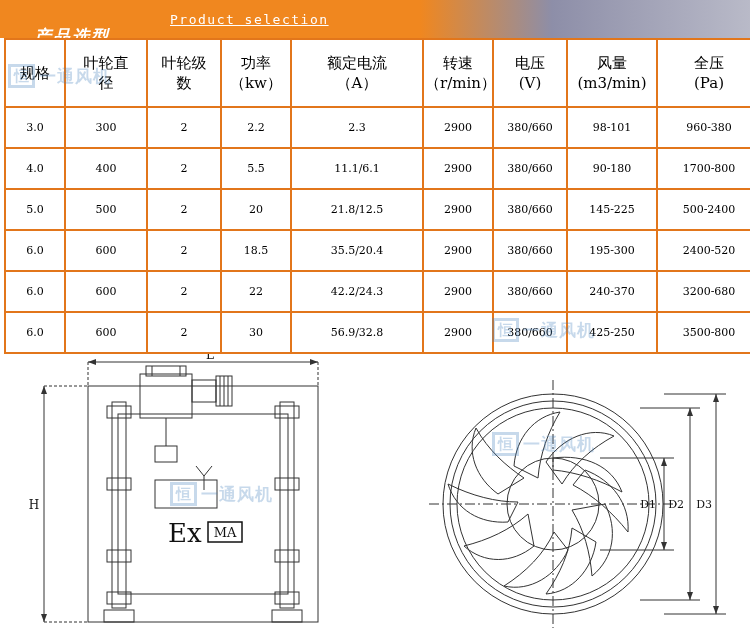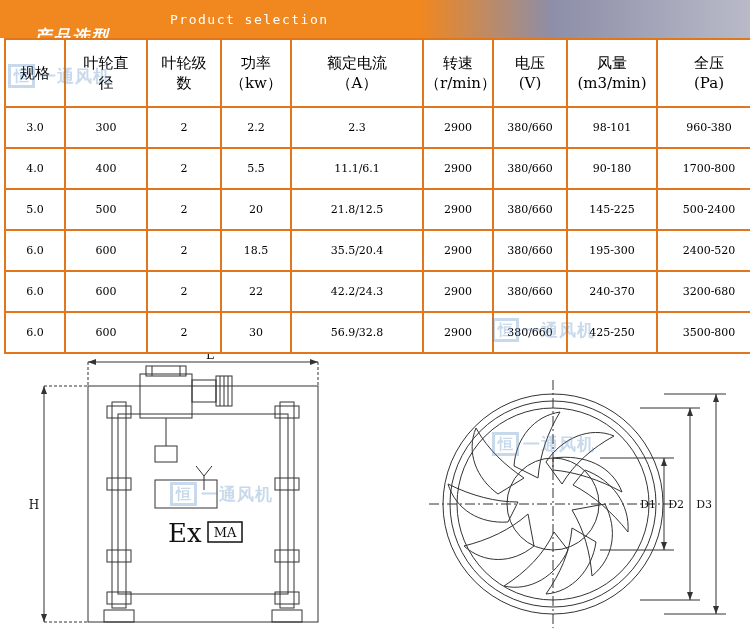--- a/index.html
+++ b/index.html
@@ -55,20 +55,21 @@
   }
   .banner-title-en {
     position: absolute;
     left: 170px;
     top: 12px;
     font-family: "DejaVu Sans Mono", monospace;
     font-size: 13px;
     letter-spacing: 1.5px;
     color: #ffffff;
     z-index: 3;
+    text-decoration: underline;
   }
 
   
   .table-wrap {
     position: relative;
     padding: 0 4px;
   }
   table.spec {
     border-collapse: collapse;
     width: 742px;

